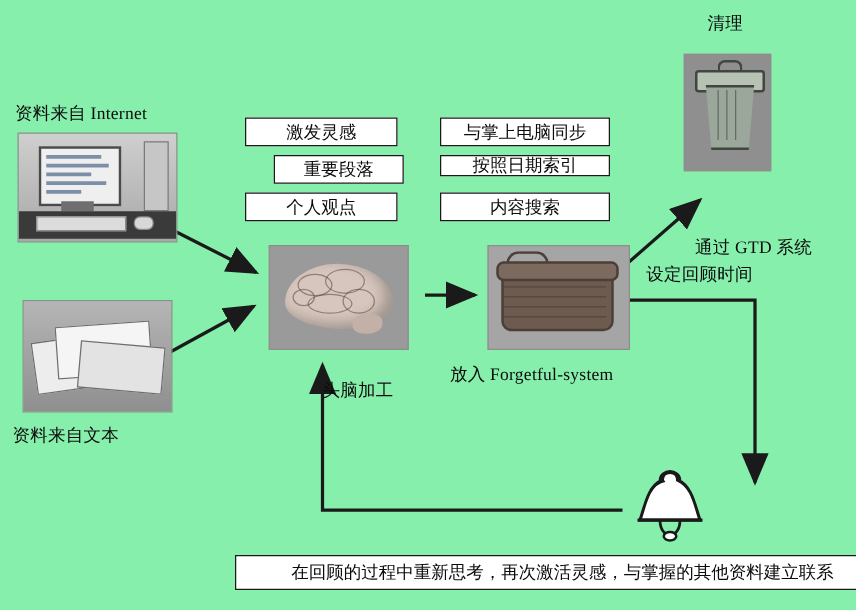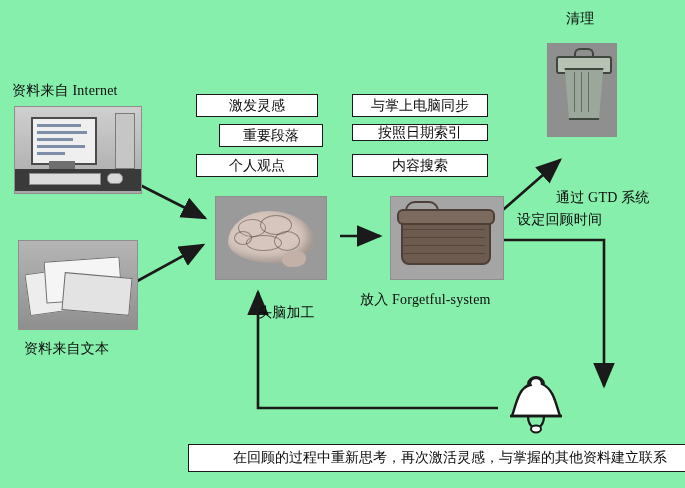--- a/index.html
+++ b/index.html
@@ -237,21 +237,21 @@
     <div class="mon-desk"></div>
     <div class="mon-kb"></div>
     <div class="mon-mouse"></div>
   </div>
 
   <div class="photo ph-papers" style="left:18px;top:240px;width:118px;height:88px;">
     <div class="paper p1"></div>
     <div class="paper p2"></div>
     <div class="paper p3"></div>
   </div>
-  <div class="lbl" style="left:24px;top:340px;font-family:Liberation Mono, monospace;">资料来自文本</div>
+  <div class="lbl" style="left:10px;top:340px;font-family:Liberation Mono, monospace;">资料来自文本</div>
 
   <div class="box" style="left:196px;top:94px;width:122px;height:23px;">激发灵感</div>
   <div class="box" style="left:196px;top:124px;width:104px;height:23px;margin-left:23px;">重要段落</div>
   <div class="box" style="left:196px;top:154px;width:122px;height:23px;">个人观点</div>
 
   <div class="box" style="left:352px;top:94px;width:136px;height:23px;">与掌上电脑同步</div>
   <div class="box" style="left:352px;top:124px;width:136px;height:17px;">按照日期索引</div>
   <div class="box" style="left:352px;top:154px;width:136px;height:23px;">内容搜索</div>
 
   <div class="photo ph-brain" style="left:215px;top:196px;width:110px;height:82px;">

